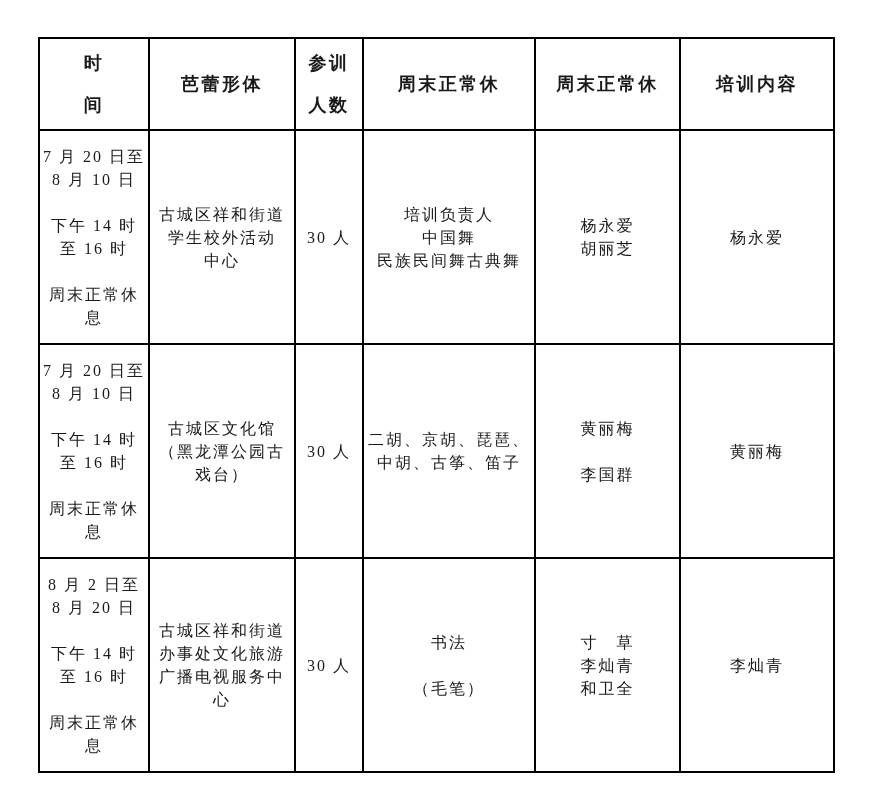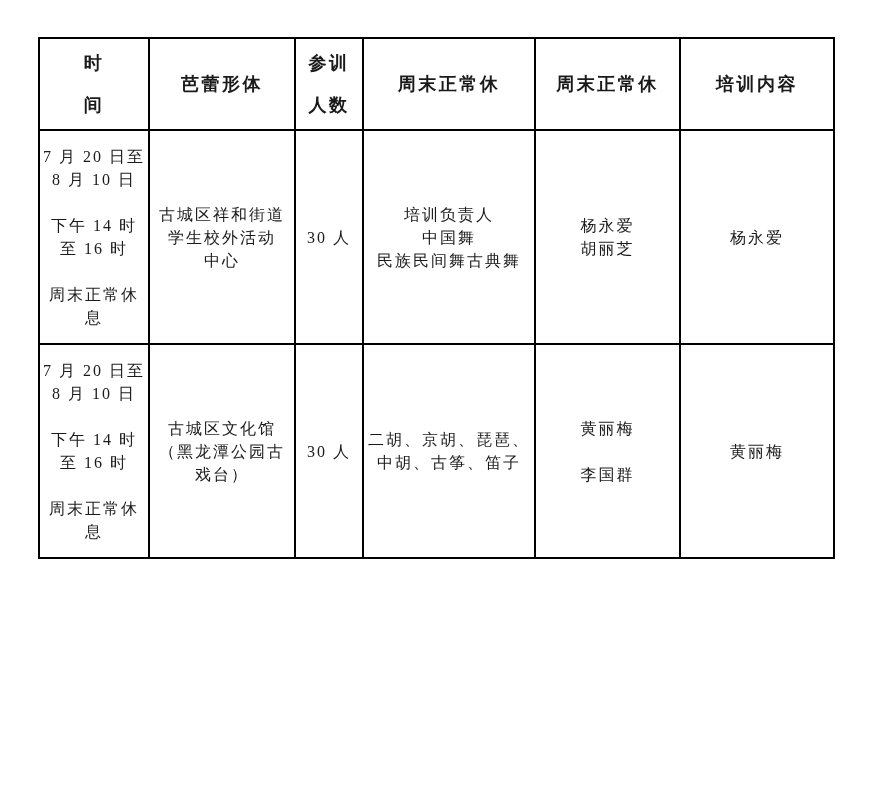--- a/index.html
+++ b/index.html
@@ -115,15 +115,37 @@
 （黑龙潭公园古
 戏台）</td>
         <td>30 人</td>
         <td>二胡、京胡、琵琶、
 中胡、古筝、笛子</td>
         <td>黄丽梅
 
 李国群</td>
         <td>黄丽梅</td>
       </tr>
+      <tr>
+        <td>8 月 2 日至
+8 月 20 日
+
+下午 14 时
+至 16 时
+
+周末正常休
+息</td>
+        <td>古城区祥和街道
+办事处文化旅游
+广播电视服务中
+心</td>
+        <td>30 人</td>
+        <td>书法
+
+（毛笔）</td>
+        <td>寸　草
+李灿青
+和卫全</td>
+        <td>李灿青</td>
+      </tr>
     </tbody>
   </table>
 </div>
 
 </body></html>

